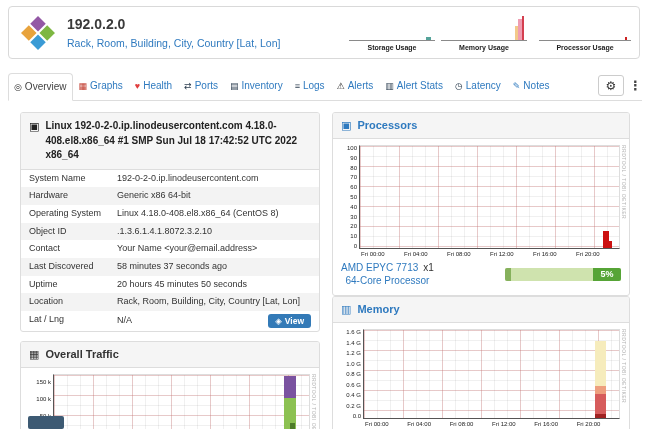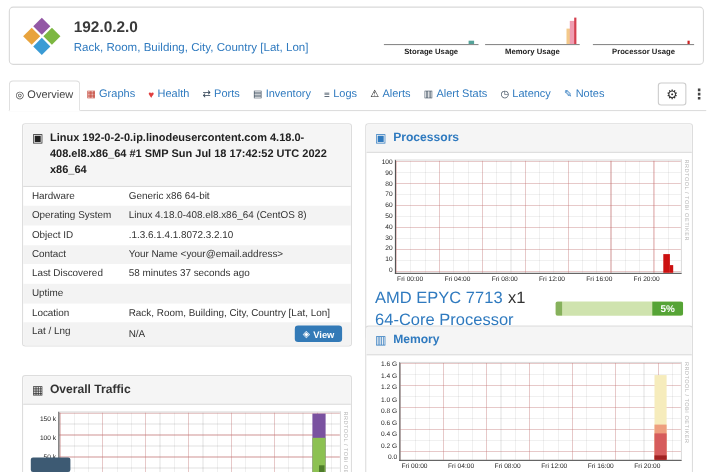--- a/index.html
+++ b/index.html
@@ -69,21 +69,21 @@
       repeating-linear-gradient(to right, rgba(0,0,0,.06) 0 1px, transparent 1px 13px); }
   .watermark { writing-mode: vertical-rl; font-size: 5px; color: #b5b5b5; letter-spacing: .5px; padding-left: 1px; }
   .xaxis { display: flex; font-size: 6px; color: #222; margin-top: 2px; }
   .xtick { flex: 1; }
   
   .proc-panel { left: 332px; top: 112px; width: 298px; }
   .proc-panel .yaxis { width: 20px; height: 104px; }
   .proc-panel .plot { height: 104px; }
   .proc-panel .xaxis { margin-left: 28px; margin-right: 10px; }
   .cpu-row { display: flex; justify-content: space-between; align-items: center; padding: 4px 8px 8px; }
-  .cpu-names { font-size: 15px; line-height: 1.3; }
+  .cpu-names { font-size: 10px; line-height: 1.3; text-align: center; }
   .cpu-name { color: #2f7abf; cursor: pointer; }
   .cpu-count { color: #333; margin-left: 5px; }
   .cpu-sub { color: #2f7abf; }
   .cpu-bar { position: relative; width: 116px; height: 13px; background: #cfe3ae; border-radius: 2px; overflow: hidden; }
   .cpu-fill { position: absolute; left: 0; top: 0; bottom: 0; background: #86b15c; }
   .cpu-label { position: absolute; right: 0; top: 0; bottom: 0; min-width: 28px; background: #56a436;
     color: #fff; font-size: 9px; font-weight: bold; display: flex; align-items: center; justify-content: center; }
   
   .mem-panel { left: 332px; top: 296px; width: 298px; height: 200px; }
   .mem-panel .yaxis { width: 24px; height: 90px; }
@@ -188,20 +188,27 @@
   </div>
 </div>
 
 <div class="panel system-panel">
   <div class="panel-h">
     <span class="ph-icon">▣</span>
     <span>Linux 192-0-2-0.ip.linodeusercontent.com 4.18.0-408.el8.x86_64 #1 SMP Sun Jul 18 17:42:52 UTC 2022 x86_64</span>
   </div>
   <div class="sysrows">
 
+  <div class="sysrow">
+        <div class="syslabel">System Name</div>
+        <div class="sysval">
+          <span class="vtext">192-0-2-0.ip.linodeusercontent.com</span>
+
+        </div>
+      </div>
       <div class="sysrow">
         <div class="syslabel">Hardware</div>
         <div class="sysval">
           <span class="vtext">Generic x86 64-bit</span>
 
         </div>
       </div>
       <div class="sysrow">
         <div class="syslabel">Operating System</div>
         <div class="sysval">
@@ -225,20 +232,24 @@
       </div>
       <div class="sysrow">
         <div class="syslabel">Last Discovered</div>
         <div class="sysval">
           <span class="vtext">58 minutes 37 seconds ago</span>
 
         </div>
       </div>
       <div class="sysrow">
         <div class="syslabel">Uptime</div>
+        <div class="sysval">
+          <span class="vtext">20 hours 45 minutes 50 seconds</span>
+
+        </div>
       </div>
       <div class="sysrow">
         <div class="syslabel">Location</div>
         <div class="sysval">
           <span class="vtext">Rack, Room, Building, City, Country [Lat, Lon]</span>
 
         </div>
       </div>
       <div class="sysrow">
         <div class="syslabel">Lat / Lng</div>

